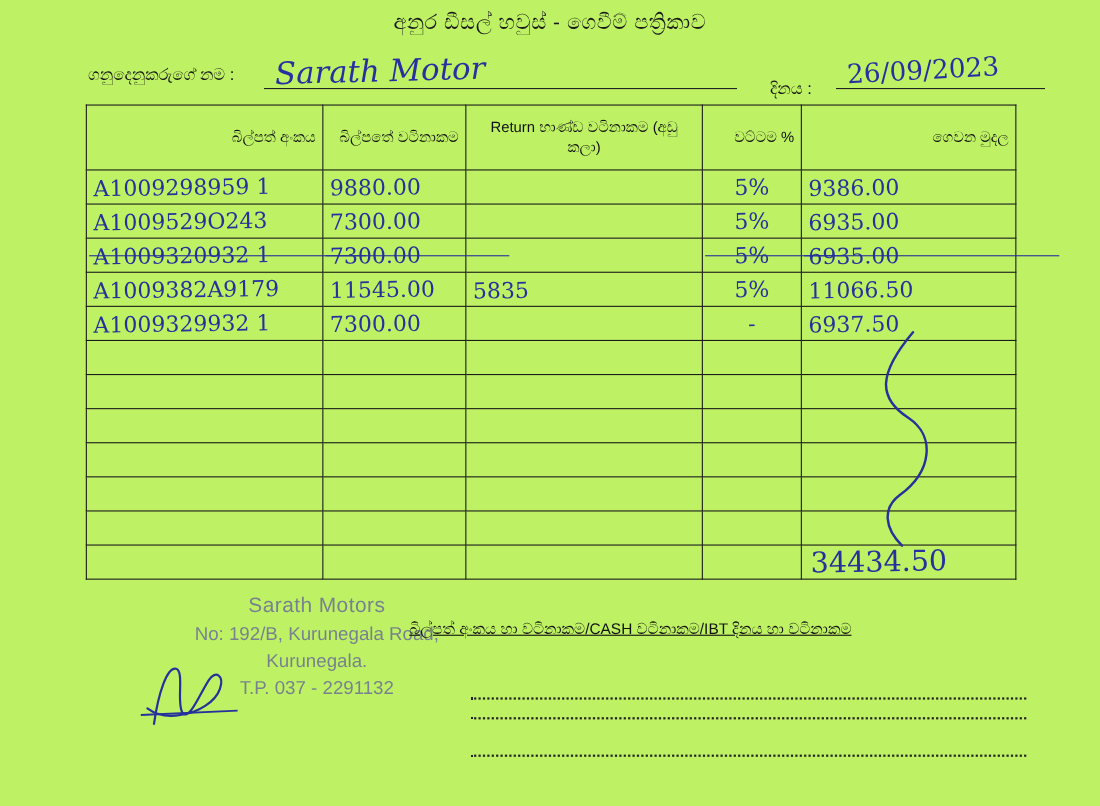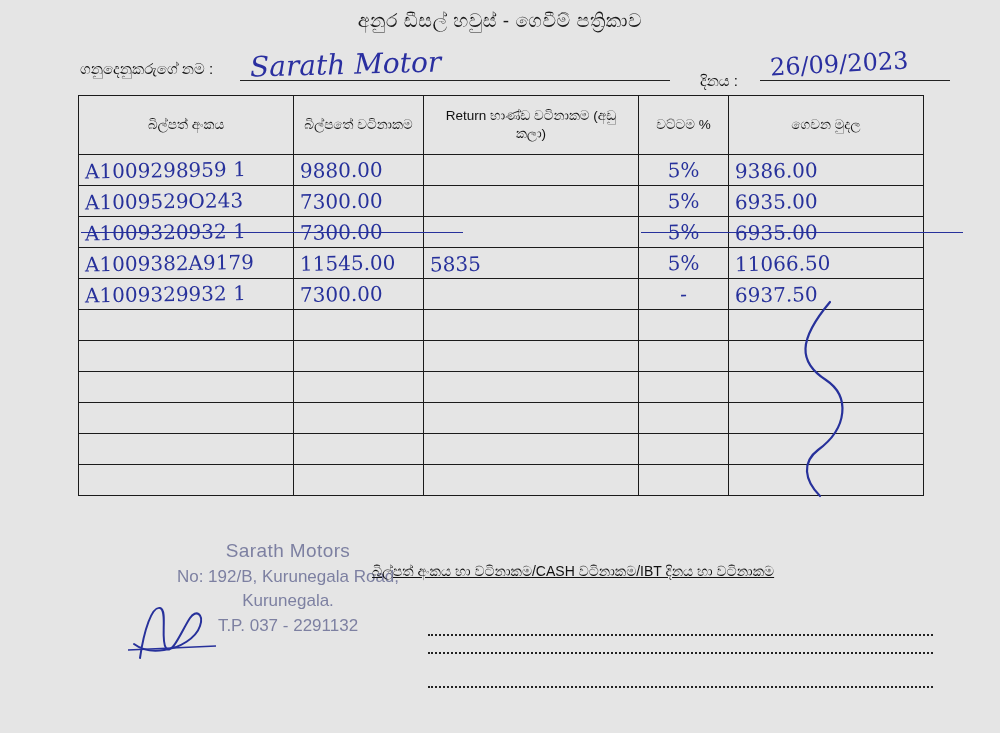--- a/index.html
+++ b/index.html
@@ -11,21 +11,21 @@
     width: 1000px;
     height: 733px;
     font-family: "Liberation Sans", sans-serif;
     color: #111;
     position: relative;
     overflow: hidden;
   }
   .page {
     position: absolute;
     inset: 0;
-    background: #e5e5e5;
+    background: #bef264;
   }
 
   
   .doc-title {
     position: absolute;
     top: 10px;
     left: 0;
     width: 100%;
     text-align: center;
     font-size: 19px;
@@ -101,21 +101,21 @@
     border: 1.3px solid #1b1b1b;
     padding: 0;
     vertical-align: middle;
   }
   .tbl th {
     height: 52px;
     font-size: 13.5px;
     font-weight: normal;
     line-height: 1.35;
     padding: 3px 6px;
-    text-align: center;
+    text-align: right;
   }
   .tbl th.ctr { text-align: center; }
   .tbl td {
     height: 30px;
   }
   .hand {
     font-family: "DejaVu Serif", serif;
     color: #27319b;
     font-size: 20px;
     padding-left: 6px;
@@ -416,20 +416,37 @@
         <td>
             <span class="hand"></span>
           </td>
         <td>
             <span class="hand c"></span>
           </td>
         <td>
             <span class="hand"></span>
           </td>
       </tr>
+      <tr>
+        <td>
+            <span class="hand"></span>
+          </td>
+        <td>
+            <span class="hand"></span>
+          </td>
+        <td>
+            <span class="hand"></span>
+          </td>
+        <td>
+            <span class="hand c"></span>
+          </td>
+        <td>
+            <span class="total-amt">34434.50</span>
+          </td>
+      </tr>
     </tbody>
   </table>
 
   <svg class="squiggle" viewBox="0 0 60 200">
     <path d="M40 2 C 8 40, 8 62, 36 80 C 60 96, 58 128, 28 150 C 12 162, 14 180, 30 196" fill="none" stroke="#27319b" stroke-width="2.2" stroke-linecap="round"></path>
   </svg>
 
   <div class="stamp">
     <div class="name">Sarath Motors</div>
     <div>No: 192/B, Kurunegala Road,</div>

